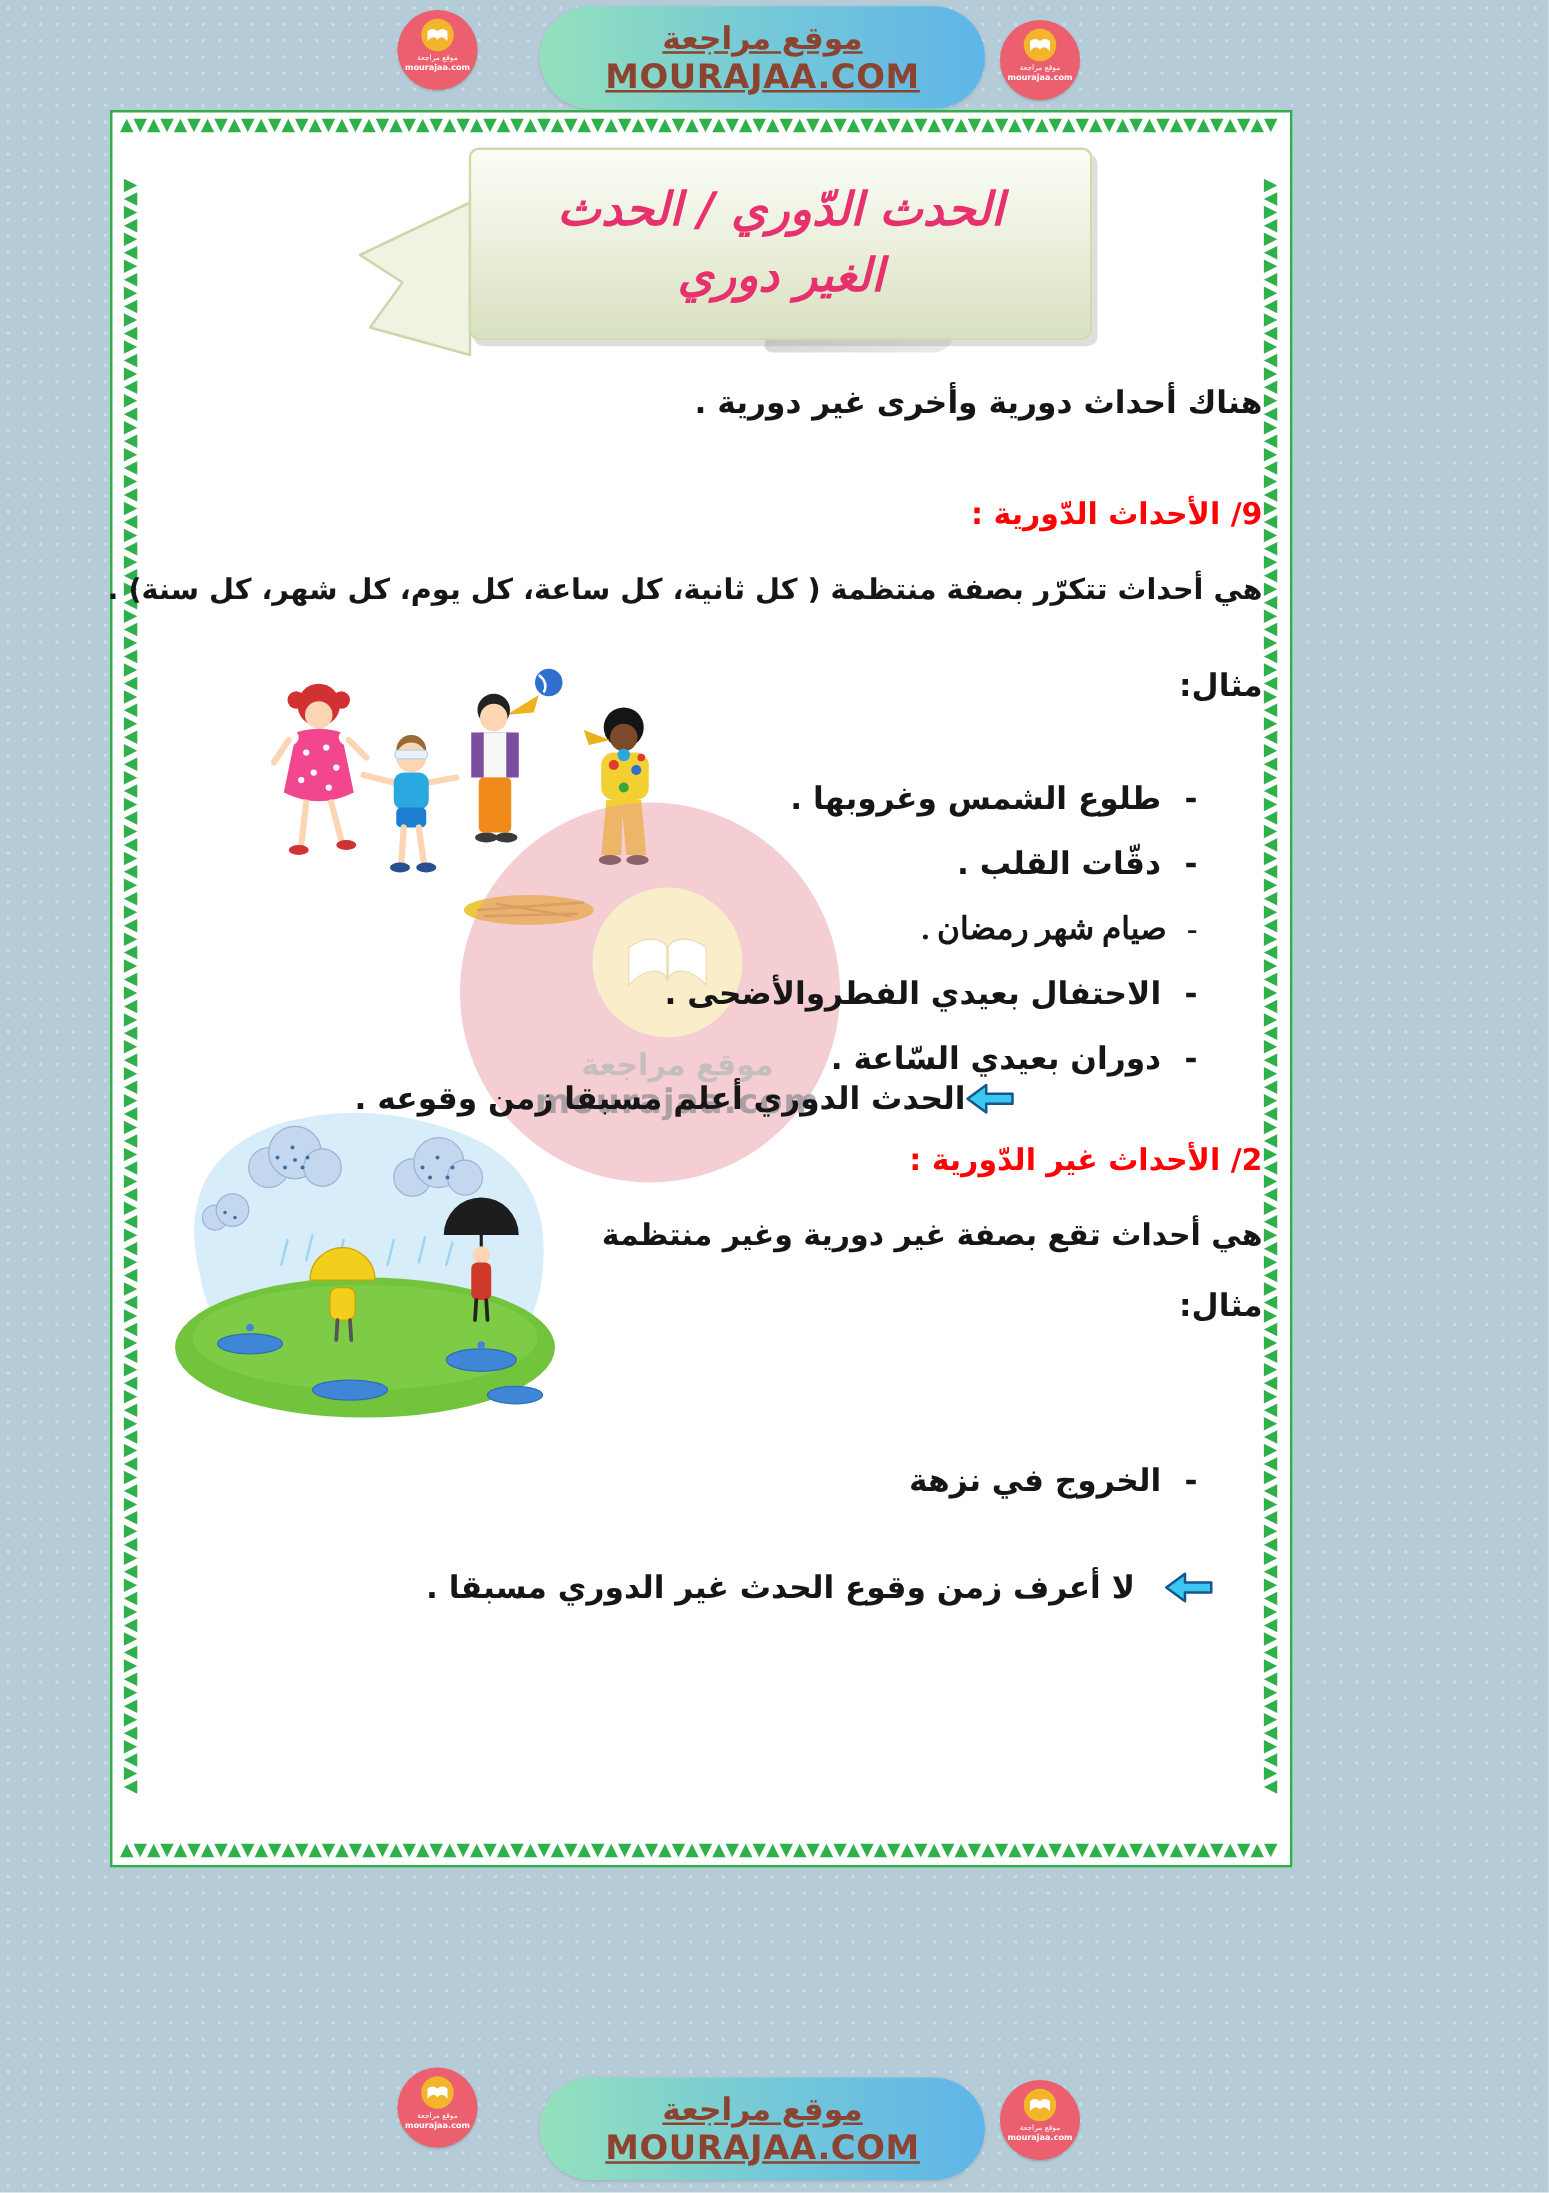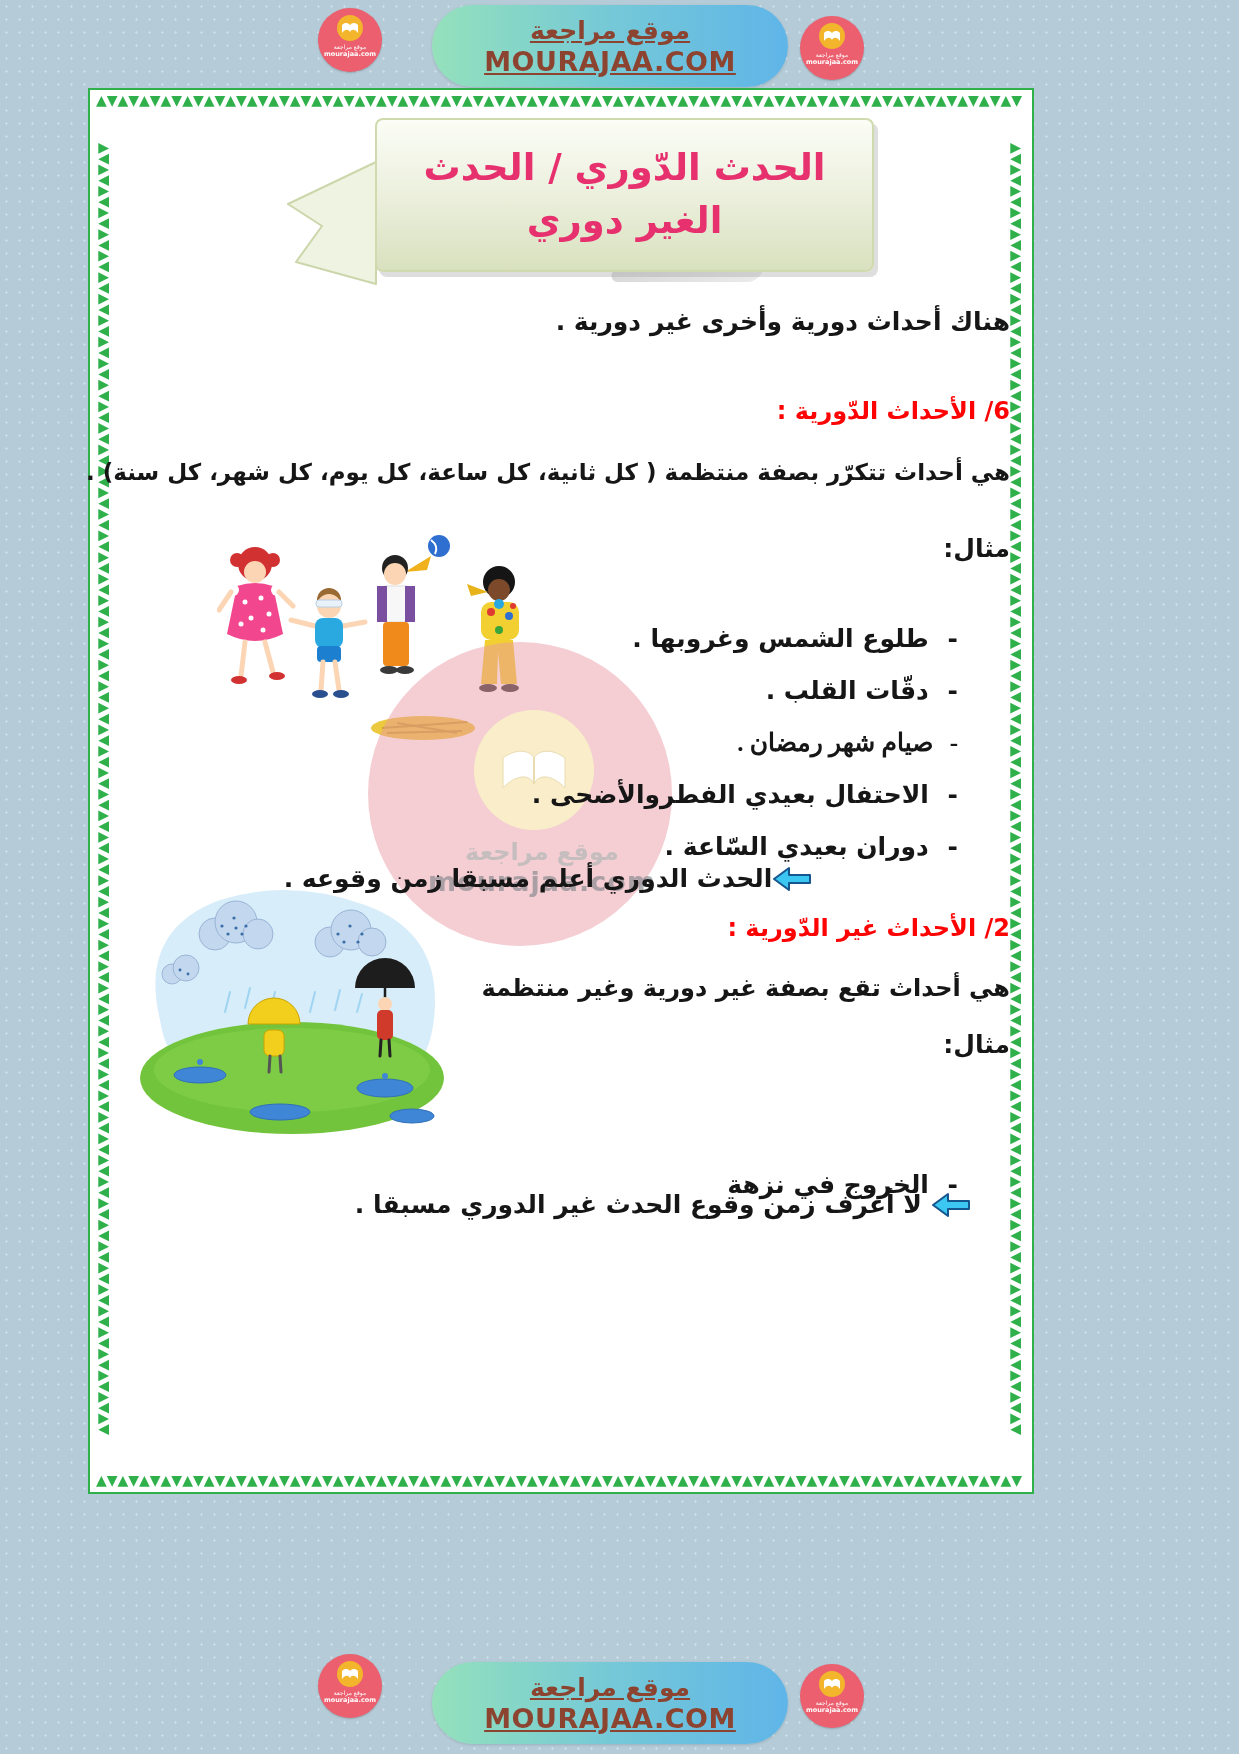--- a/index.html
+++ b/index.html
@@ -42,21 +42,21 @@
   #zz-bottom{left:6px;width:926px;bottom:3px;}
   #zz-left{left:22px;top:4px;width:1390px;transform:rotate(90deg);transform-origin:0 0;}
   #zz-right{left:934px;top:4px;width:1390px;transform:rotate(90deg);transform-origin:0 0;}
   
   #ribbon{position:absolute;left:190px;top:28px;width:600px;height:170px;z-index:4;}
   .ribbon-body{
     position:absolute;left:95px;top:0;width:495px;height:150px;
     background:linear-gradient(180deg,#fbfdf6,#eaeeda 55%,#d8e1bf);
     border:2px solid #cfdaae;border-radius:8px;
     box-shadow:4px 5px 0 rgba(160,160,160,.35);
-    display:flex;flex-direction:column;align-items:center;justify-content:center;gap:12px;
+    display:flex;flex-direction:column;align-items:center;justify-content:center;gap:12px;font-style:italic;
   }
   .ribbon-title{font-size:37px;font-weight:bold;color:#e6316e;line-height:1.1;}
   .ribbon-shadow{position:absolute;left:330px;top:152px;width:150px;height:12px;
     background:linear-gradient(90deg,#cfcfcf,#e5e5e5);border-radius:0 0 10px 14px;
     transform:skewX(-30deg);opacity:.8;}
   
   .row{position:absolute;left:36px;right:22px;direction:rtl;text-align:right;
     font-weight:bold;color:#161616;font-size:25px;z-index:5;white-space:nowrap;}
   .red{color:#fd0303;font-size:24px;}
   .li{padding-right:52px;margin-top:16px;}
@@ -258,21 +258,21 @@
       <path d="M36 12 L36 38" stroke="#e8dcb0" stroke-width="2"></path>
     </svg>
   </div>
   <div id="wm-text">
     <div class="w1">موقع مراجعة</div>
     <div class="w2">mourajaa.com</div>
   </div>
 
   <div class="row" style="top:217px;">هناك أحداث دورية وأخرى غير دورية .</div>
 
-  <div class="row red" style="top:307px;">6/ الأحداث الدّورية   :</div>
+  <div class="row red" style="top:307px;">9/ الأحداث الدّورية   :</div>
 
   <div class="row" style="top:369px;font-size:23px;">هي أحداث تتكرّر بصفة منتظمة  ( كل ثانية، كل ساعة، كل يوم، كل شهر، كل سنة) .</div>
 
   <div class="row" style="top:444px;">مثال:</div>
 
   <div class="row li" style="top:518px;">
     <span class="dash">-</span>
     <span>طلوع الشمس وغروبها .</span>
   </div>
   <div class="row li" style="top:570px;">
@@ -303,21 +303,21 @@
 
   <div class="row" style="top:884px;font-size:24px;">هي أحداث تقع بصفة غير دورية وغير منتظمة</div>
 
   <div class="row" style="top:940px;">مثال:</div>
 
   <div class="row li" style="top:1064px;">
     <span class="dash">-</span>
     <span>الخروج في نزهة</span>
   </div>
 
-  <div class="row conc" style="top:1100px;padding-right:38px;gap:8px;">
+  <div class="row conc" style="top:1165px;padding-right:38px;gap:22px;">
     <svg width="42" height="28" viewBox="0 0 40 28">
       <polygon points="2,14 17,3 17,10 38,10 38,18 17,18 17,25" fill="#3cc6f2" stroke="#16568f" stroke-width="2" stroke-linejoin="round"></polygon>
     </svg>
     <span class="txt">لا أعرف زمن وقوع الحدث غير الدوري مسبقا .</span>
   </div>
 
 </div>
 
 <div class="logo" id="logo-f-left">
   <div class="inner">

